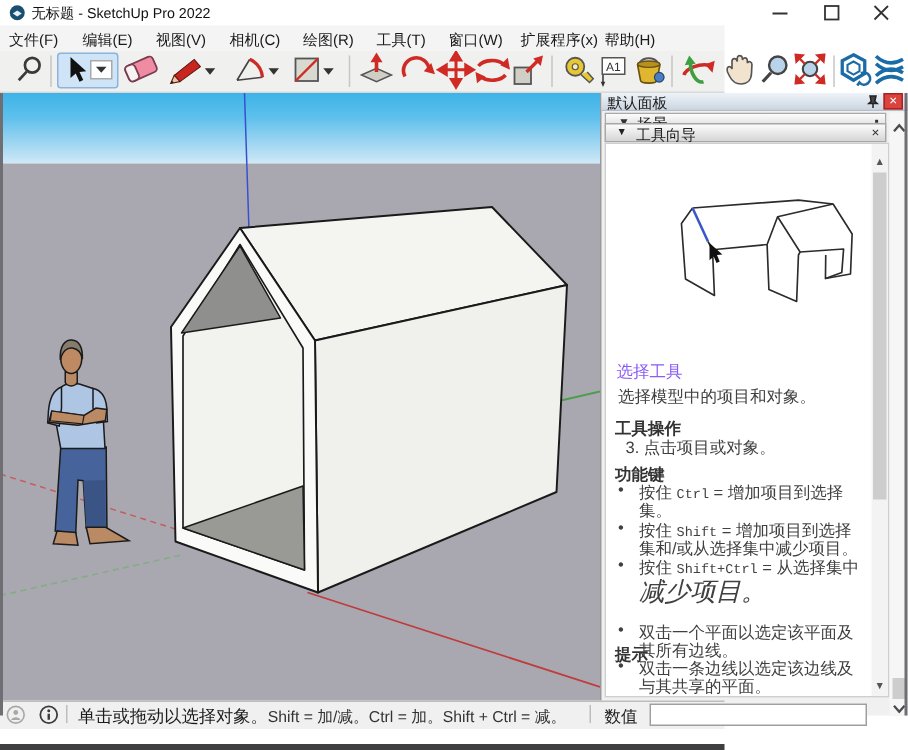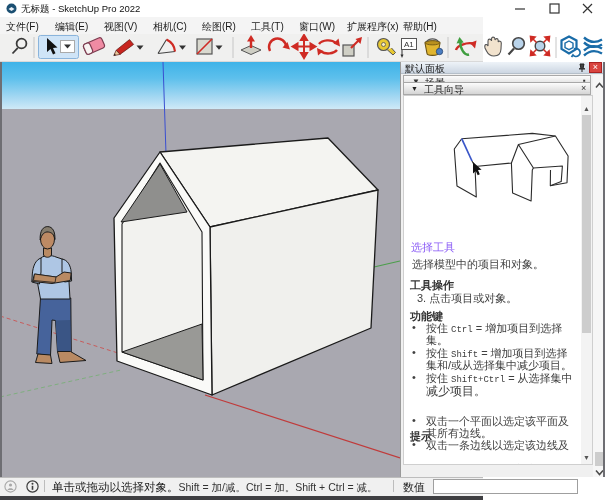--- a/index.html
+++ b/index.html
@@ -21,21 +21,21 @@
     border-bottom:1px solid #d9d9d9; }
   
   #viewport { position:absolute; left:0; top:62px; width:400px; height:415px; overflow:hidden; }
   #sky { position:absolute; left:0; top:0; width:400px; height:47px;
     background:linear-gradient(#3eb3e8, #5ec0ec 35%, #a5d8f2 75%, #cfe9f7); }
   #ground { position:absolute; left:0; top:47px; width:400px; height:368px; background:#a9a8b0; }
   
   #panel { position:absolute; left:400px; top:62px; width:205px; height:415px; background:#f0f0f0;
     border-left:1px solid #9a9a9a; }
   
-  #statusbar { position:absolute; left:0; top:477px; width:100%; height:19px; background:#f0f0f0;
+  #statusbar { position:absolute; left:0; top:467px; width:100%; height:19px; background:#f0f0f0;
     border-top:1px solid #bdbdbd; }
   #bottomstrip { position:absolute; left:0; top:496px; width:100%; height:4px; background:#3f3f42; }
   .abs { position:absolute; }
 </style>
 </head>
 <body>
 <div id="win">
   <div id="titlebar">
     <svg class="logo" viewBox="0 0 11 11">
         <circle cx="5.5" cy="5.5" r="5" fill="#1b4f72"></circle>
@@ -293,27 +293,28 @@
       <div class="abs" style="left:13px;top:195px;font-size:11px;color:#404040;">3. 点击项目或对象。</div>
       <div class="abs" style="left:6px;top:213px;font-size:11px;font-weight:bold;color:#333;">功能键</div>
       <div class="abs" style="left:8px;top:225px;font-size:11px;color:#404040;">•</div>
       <div class="abs" style="left:22px;top:225px;font-size:11px;color:#404040;">按住 <span style="font-family:'Liberation Mono',monospace;font-size:9px;">Ctrl</span> = 增加项目到选择</div>
       <div class="abs" style="left:22px;top:237px;font-size:11px;color:#404040;">集。</div>
       <div class="abs" style="left:8px;top:250px;font-size:11px;color:#404040;">•</div>
       <div class="abs" style="left:22px;top:250px;font-size:11px;color:#404040;">按住 <span style="font-family:'Liberation Mono',monospace;font-size:9px;">Shift</span> = 增加项目到选择</div>
       <div class="abs" style="left:22px;top:262px;font-size:11px;color:#404040;">集和/或从选择集中减少项目。</div>
       <div class="abs" style="left:8px;top:275px;font-size:11px;color:#404040;">•</div>
       <div class="abs" style="left:22px;top:275px;font-size:11px;color:#404040;">按住 <span style="font-family:'Liberation Mono',monospace;font-size:9px;">Shift+Ctrl</span> = 从选择集中</div>
-      <div class="abs" style="left:22px;top:287px;font-size:12px;color:#404040;">减少项目。</div>
+      <div class="abs" style="left:22px;top:287px;font-size:17px;color:#404040;font-style:italic;">减少项目。</div>
       <div class="abs" style="left:6px;top:307px;font-size:11px;font-weight:bold;color:#333;margin-top:26px;">提示</div>
       <div class="abs" style="left:8px;top:318px;font-size:11px;color:#404040;">•</div>
       <div class="abs" style="left:22px;top:318px;font-size:11px;color:#404040;">双击一个平面以选定该平面及</div>
       <div class="abs" style="left:22px;top:330px;font-size:11px;color:#404040;">其所有边线。</div>
       <div class="abs" style="left:8px;top:342px;font-size:11px;color:#404040;">•</div>
       <div class="abs" style="left:22px;top:342px;font-size:11px;color:#404040;">双击一条边线以选定该边线及</div>
+      <div class="abs" style="left:22px;top:354px;font-size:11px;color:#404040;">与其共享的平面。</div>
       <div class="abs" style="left:22px;top:366px;font-size:11px;color:#9a9a9a;">三击一个平面以选定该平面及</div>
 
       <div class="abs" style="left:177px;top:0px;width:11px;height:370px;background:#f3f3f3;"></div>
       <div class="abs" style="left:178px;top:8px;width:9px;height:9px;color:#555;font-size:7px;text-align:center;line-height:9px;">▲</div>
       <div class="abs" style="left:178px;top:19px;width:9px;height:218px;background:#cdcdcd;"></div>
       <div class="abs" style="left:178px;top:357px;width:9px;height:9px;color:#555;font-size:7px;text-align:center;line-height:9px;">▼</div>
     </div>
 
     <div class="abs" style="left:192px;top:13px;width:12px;height:402px;background:#f6f6f6;"></div>
     <svg class="abs" style="left:193px;top:19px;" width="11" height="9" viewBox="0 0 11 9">

